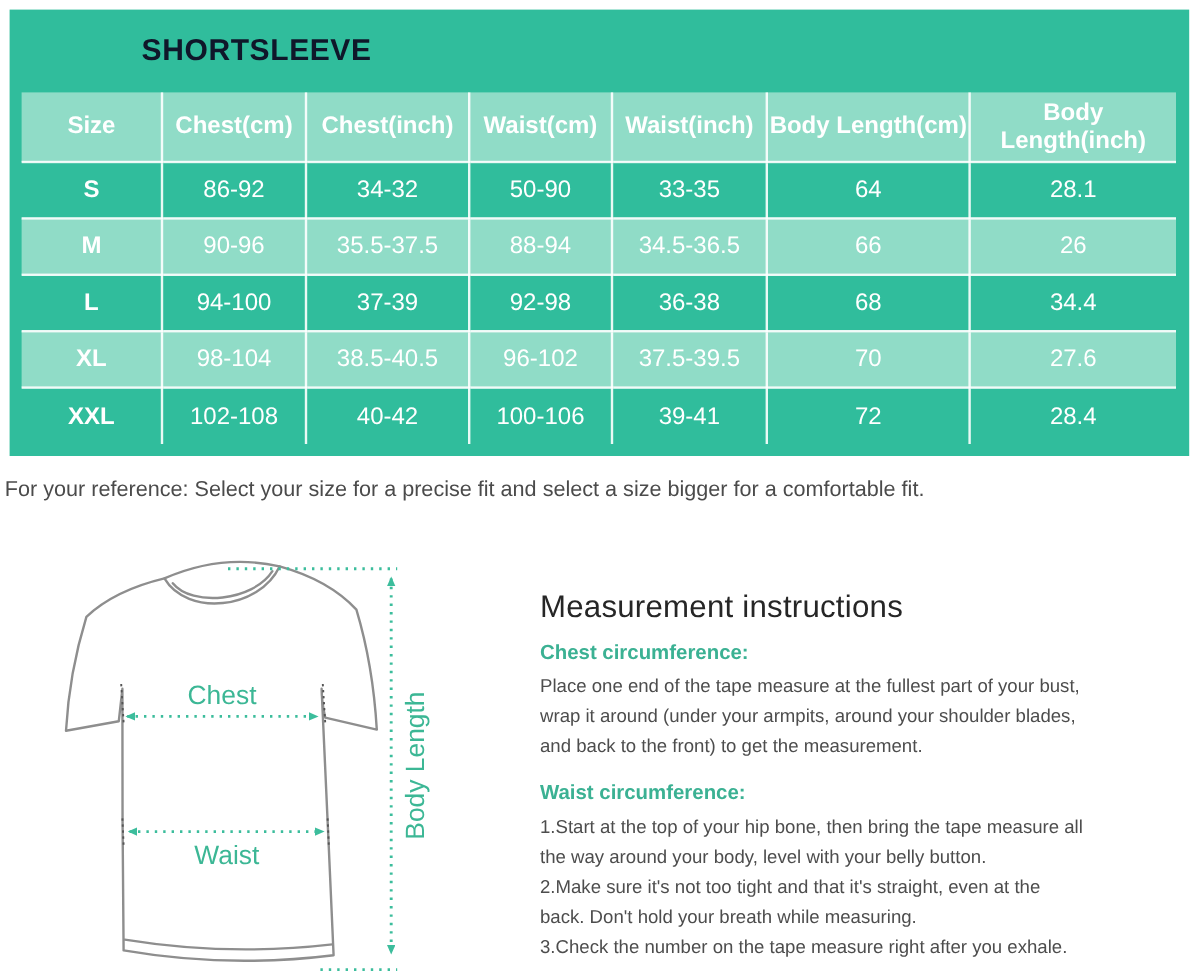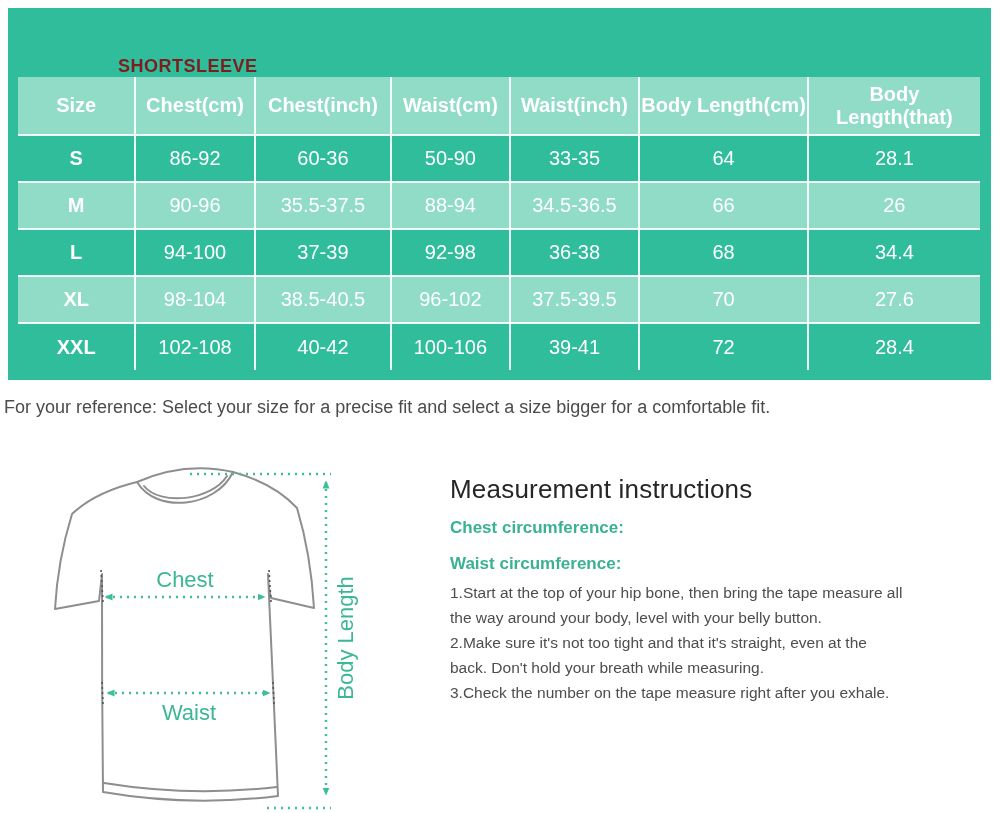--- a/index.html
+++ b/index.html
@@ -16,25 +16,24 @@
   
   .banner {
     position: absolute;
     left: 8px; top: 8px;
     width: 983px; height: 372px;
     background: #30bd9c;
   }
   .banner-title {
     position: absolute;
     left: 110px; top: 20px;
-    color: #7f1d1d;
-    font-size: 18px;
+    color: #0f172a;
+    font-size: 25px;
     font-weight: bold;
     letter-spacing: 0.5px;
-    margin-top: 28px;
   }
   .size-table {
     position: absolute;
     left: 10px; top: 69px;
     width: 962px;
     border-collapse: collapse;
     table-layout: fixed;
   }
   .size-table th, .size-table td {
     border: 2px solid rgba(255,255,255,0.9);
@@ -72,21 +71,21 @@
   
   .diagram {
     position: absolute;
     left: 40px; top: 452px;
     width: 340px; height: 360px;
   }
 
   
   .instructions {
     position: absolute;
-    left: 450px; top: 474px;
+    left: 450px; top: 490px;
     width: 545px;
   }
   .instructions-title {
     font-size: 26px;
     font-weight: 400;
     color: #262626;
     letter-spacing: 0.2px;
   }
   .circ-heading {
     margin-top: 13px;
@@ -122,28 +121,28 @@
           <col style="width:17.9%">
       </colgroup>
       <thead>
         <tr>
           <th>Size</th>
           <th>Chest(cm)</th>
           <th>Chest(inch)</th>
           <th>Waist(cm)</th>
           <th>Waist(inch)</th>
           <th>Body Length(cm)</th>
-          <th>Body Length(that)</th>
+          <th>Body Length(inch)</th>
         </tr>
       </thead>
       <tbody>
         <tr class="row-dark">
           <td class="size-cell">S</td>
           <td>86-92</td>
-          <td>60-36</td>
+          <td>34-32</td>
           <td>50-90</td>
           <td>33-35</td>
           <td>64</td>
           <td>28.1</td>
         </tr>
         <tr class="row-light">
           <td class="size-cell">M</td>
           <td>90-96</td>
           <td>35.5-37.5</td>
           <td>88-94</td>
@@ -226,20 +225,23 @@
     </g>
 
     <text x="145" y="135" text-anchor="middle" font-size="22" fill="#3cb795">Chest</text>
     <text x="149" y="268" text-anchor="middle" font-size="22" fill="#3cb795">Waist</text>
     <text transform="translate(313,186) rotate(-90)" text-anchor="middle" font-size="22" fill="#3cb795">Body Length</text>
   </svg>
 
   <div class="instructions">
     <div class="instructions-title">Measurement instructions</div>
     <div class="circ-heading">Chest circumference:</div>
+    <div class="circ-body">Place one end of the tape measure at the fullest part of your bust,
+wrap it around (under your armpits, around your shoulder blades,
+and back to the front) to get the measurement.</div>
     <div class="circ-heading waist">Waist circumference:</div>
     <div class="circ-body">1.Start at the top of your hip bone, then bring the tape measure all
 the way around your body, level with your belly button.
 2.Make sure it's not too tight and that it's straight, even at the
 back. Don't hold your breath while measuring.
 3.Check the number on the tape measure right after you exhale.</div>
   </div>
 
 </div>
 

